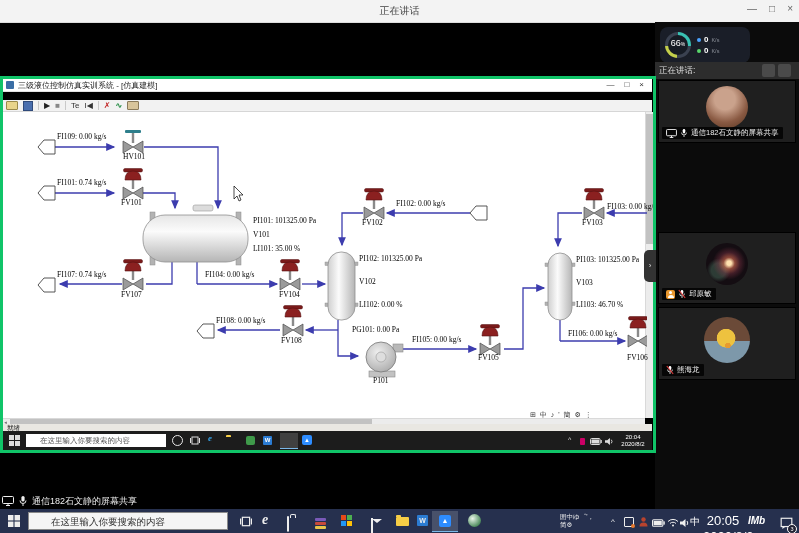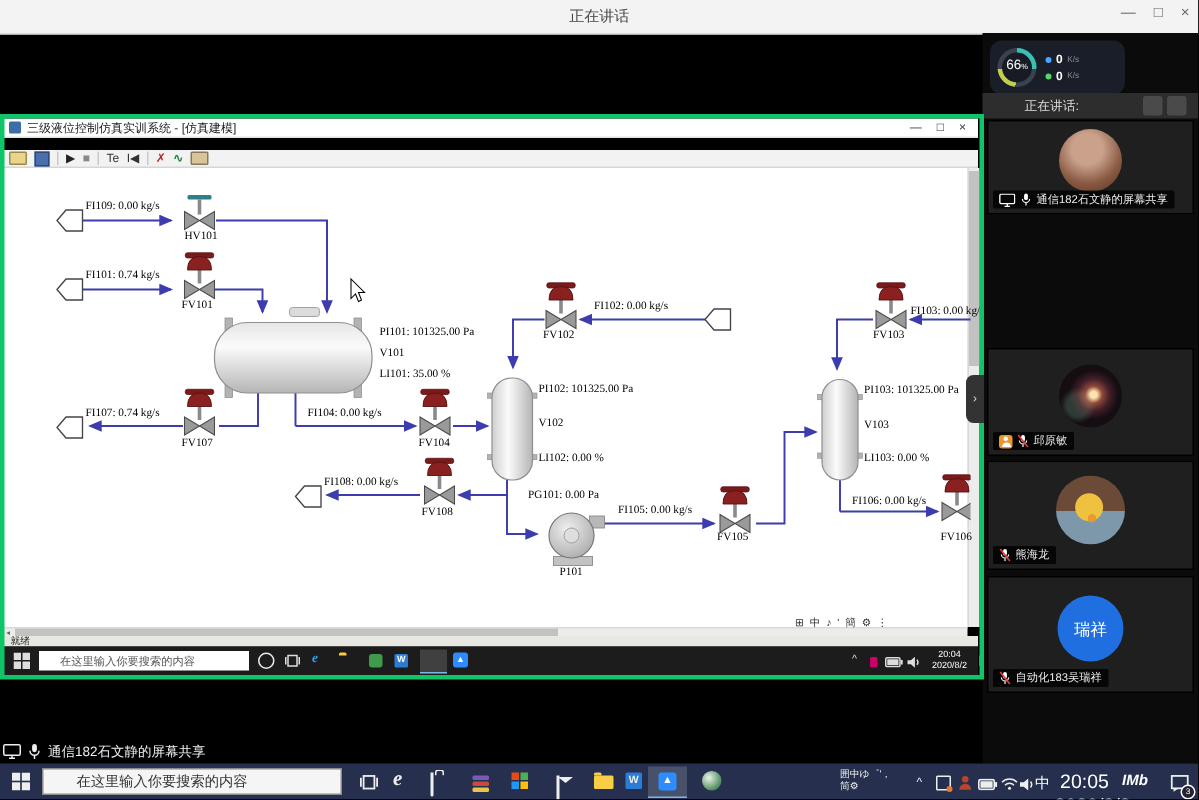--- a/index.html
+++ b/index.html
@@ -95,21 +95,21 @@
          background:conic-gradient(#39c2b4 0deg 95deg,#3a4150 95deg 185deg,#c3cf4b 185deg 265deg,#3a4150 265deg 360deg);}
   .gauge::after{content:"";position:absolute;left:3px;top:3px;width:20px;height:20px;border-radius:50%;background:#161b24;}
   .gauge .val{position:absolute;left:0;top:6px;width:26px;text-align:center;font-size:9px;color:#fff;z-index:2;}
   .gauge .val small{font-size:5px;}
   .speedcol{display:flex;flex-direction:column;gap:2px;}
   .speedrow{display:flex;align-items:center;gap:3px;}
   .dot{width:4px;height:4px;border-radius:50%;}
   .spd-v{color:#fff;font-size:8px;font-weight:bold;}
   .spd-u{color:#8a8f98;font-size:5.5px;}
   #speaking{position:absolute;left:0;top:40px;width:144px;height:17px;background:#2d2d2d;display:flex;align-items:center;}
-  #speaking .txt{font-size:8.5px;color:#ddd;margin-left:28px;}
+  #speaking .txt{font-size:8.5px;color:#ddd;margin-left:4px;}
   .ghost{position:absolute;top:2px;width:13px;height:13px;border-radius:2px;background:rgba(255,255,255,.14);}
   .tile{position:absolute;left:3px;width:138px;background:#1f1f1f;border:1px solid #000;box-sizing:border-box;}
   .avatar{position:absolute;left:50%;transform:translateX(-50%);border-radius:50%;}
   .namebar{position:absolute;left:3px;bottom:3px;height:12px;background:rgba(0,0,0,.78);display:flex;align-items:center;
            gap:3px;padding:0 4px;border-radius:1px;}
   .namebar .nm{font-size:7.5px;color:#eee;white-space:nowrap;}
   .person-ic{width:9px;height:9px;background:#e8972e;border-radius:2px;position:relative;}
   .person-ic::before{content:"";position:absolute;left:3px;top:1.5px;width:3px;height:3px;border-radius:50%;background:#fff;}
   .person-ic::after{content:"";position:absolute;left:1.5px;top:5px;width:6px;height:3px;border-radius:3px 3px 0 0;background:#fff;}
   
@@ -300,21 +300,21 @@
   <div class="dl" style="left:216px;top:316px">FI108: 0.00 kg/s</div>
   <div class="dl" style="left:281px;top:336px">FV108</div>
   <div class="dl" style="left:352px;top:325px">PG101: 0.00 Pa</div>
   <div class="dl" style="left:373px;top:376px">P101</div>
   <div class="dl" style="left:412px;top:335px">FI105: 0.00 kg/s</div>
   <div class="dl" style="left:478px;top:353px">FV105</div>
   <div class="dl" style="left:607px;top:202px">FI103: 0.00 kg/s</div>
   <div class="dl" style="left:582px;top:218px">FV103</div>
   <div class="dl" style="left:576px;top:255px">PI103: 101325.00 Pa</div>
   <div class="dl" style="left:576px;top:278px">V103</div>
-  <div class="dl" style="left:576px;top:300px">LI103: 0.00 %</div>
+  <div class="dl" style="left:576px;top:300px">LI103: 46.70 %</div>
   <div class="dl" style="left:568px;top:329px">FI106: 0.00 kg/s</div>
   <div class="dl" style="left:627px;top:353px">FV106</div>
 
   <div id="inner-ime" class="abs">⊞ 中 ♪ ' 簡 ⚙ ⋮</div>
 
   <div id="hscroll" class="abs">
     <span class="larr">◂</span>
     <span class="thumb"></span>
   </div>
   <div id="vscroll" class="abs">
@@ -517,27 +517,15 @@
         <svg width="8" height="10" viewBox="0 0 10 12">
           <rect x="3.4" y="1" width="3.2" height="5.5" rx="1.6" fill="#fff"></rect>
             <path d="M2 5.5 a3 3 0 0 0 6 0" stroke="#fff" fill="none"></path>
             <line x1="5" y1="9" x2="5" y2="11" stroke="#fff"></line>
             <line x1="1" y1="1" x2="9" y2="11" stroke="#e23b3b" stroke-width="1.4"></line>
         </svg>
         <span class="nm">熊海龙</span>
       </div>
     </div>
 
-    <div class="tile" style="top:362px;height:78px">
-      <span class="avatar av5" style="top:12px;width:44px;height:44px">瑞祥</span>
-      <div class="namebar">
-        <svg width="8" height="10" viewBox="0 0 10 12">
-          <rect x="3.4" y="1" width="3.2" height="5.5" rx="1.6" fill="#fff"></rect>
-            <path d="M2 5.5 a3 3 0 0 0 6 0" stroke="#fff" fill="none"></path>
-            <line x1="5" y1="9" x2="5" y2="11" stroke="#fff"></line>
-            <line x1="1" y1="1" x2="9" y2="11" stroke="#e23b3b" stroke-width="1.4"></line>
-        </svg>
-        <span class="nm">自动化183吴瑞祥</span>
-      </div>
-    </div>
 
   </div>
 </div>
 
 </body></html>

